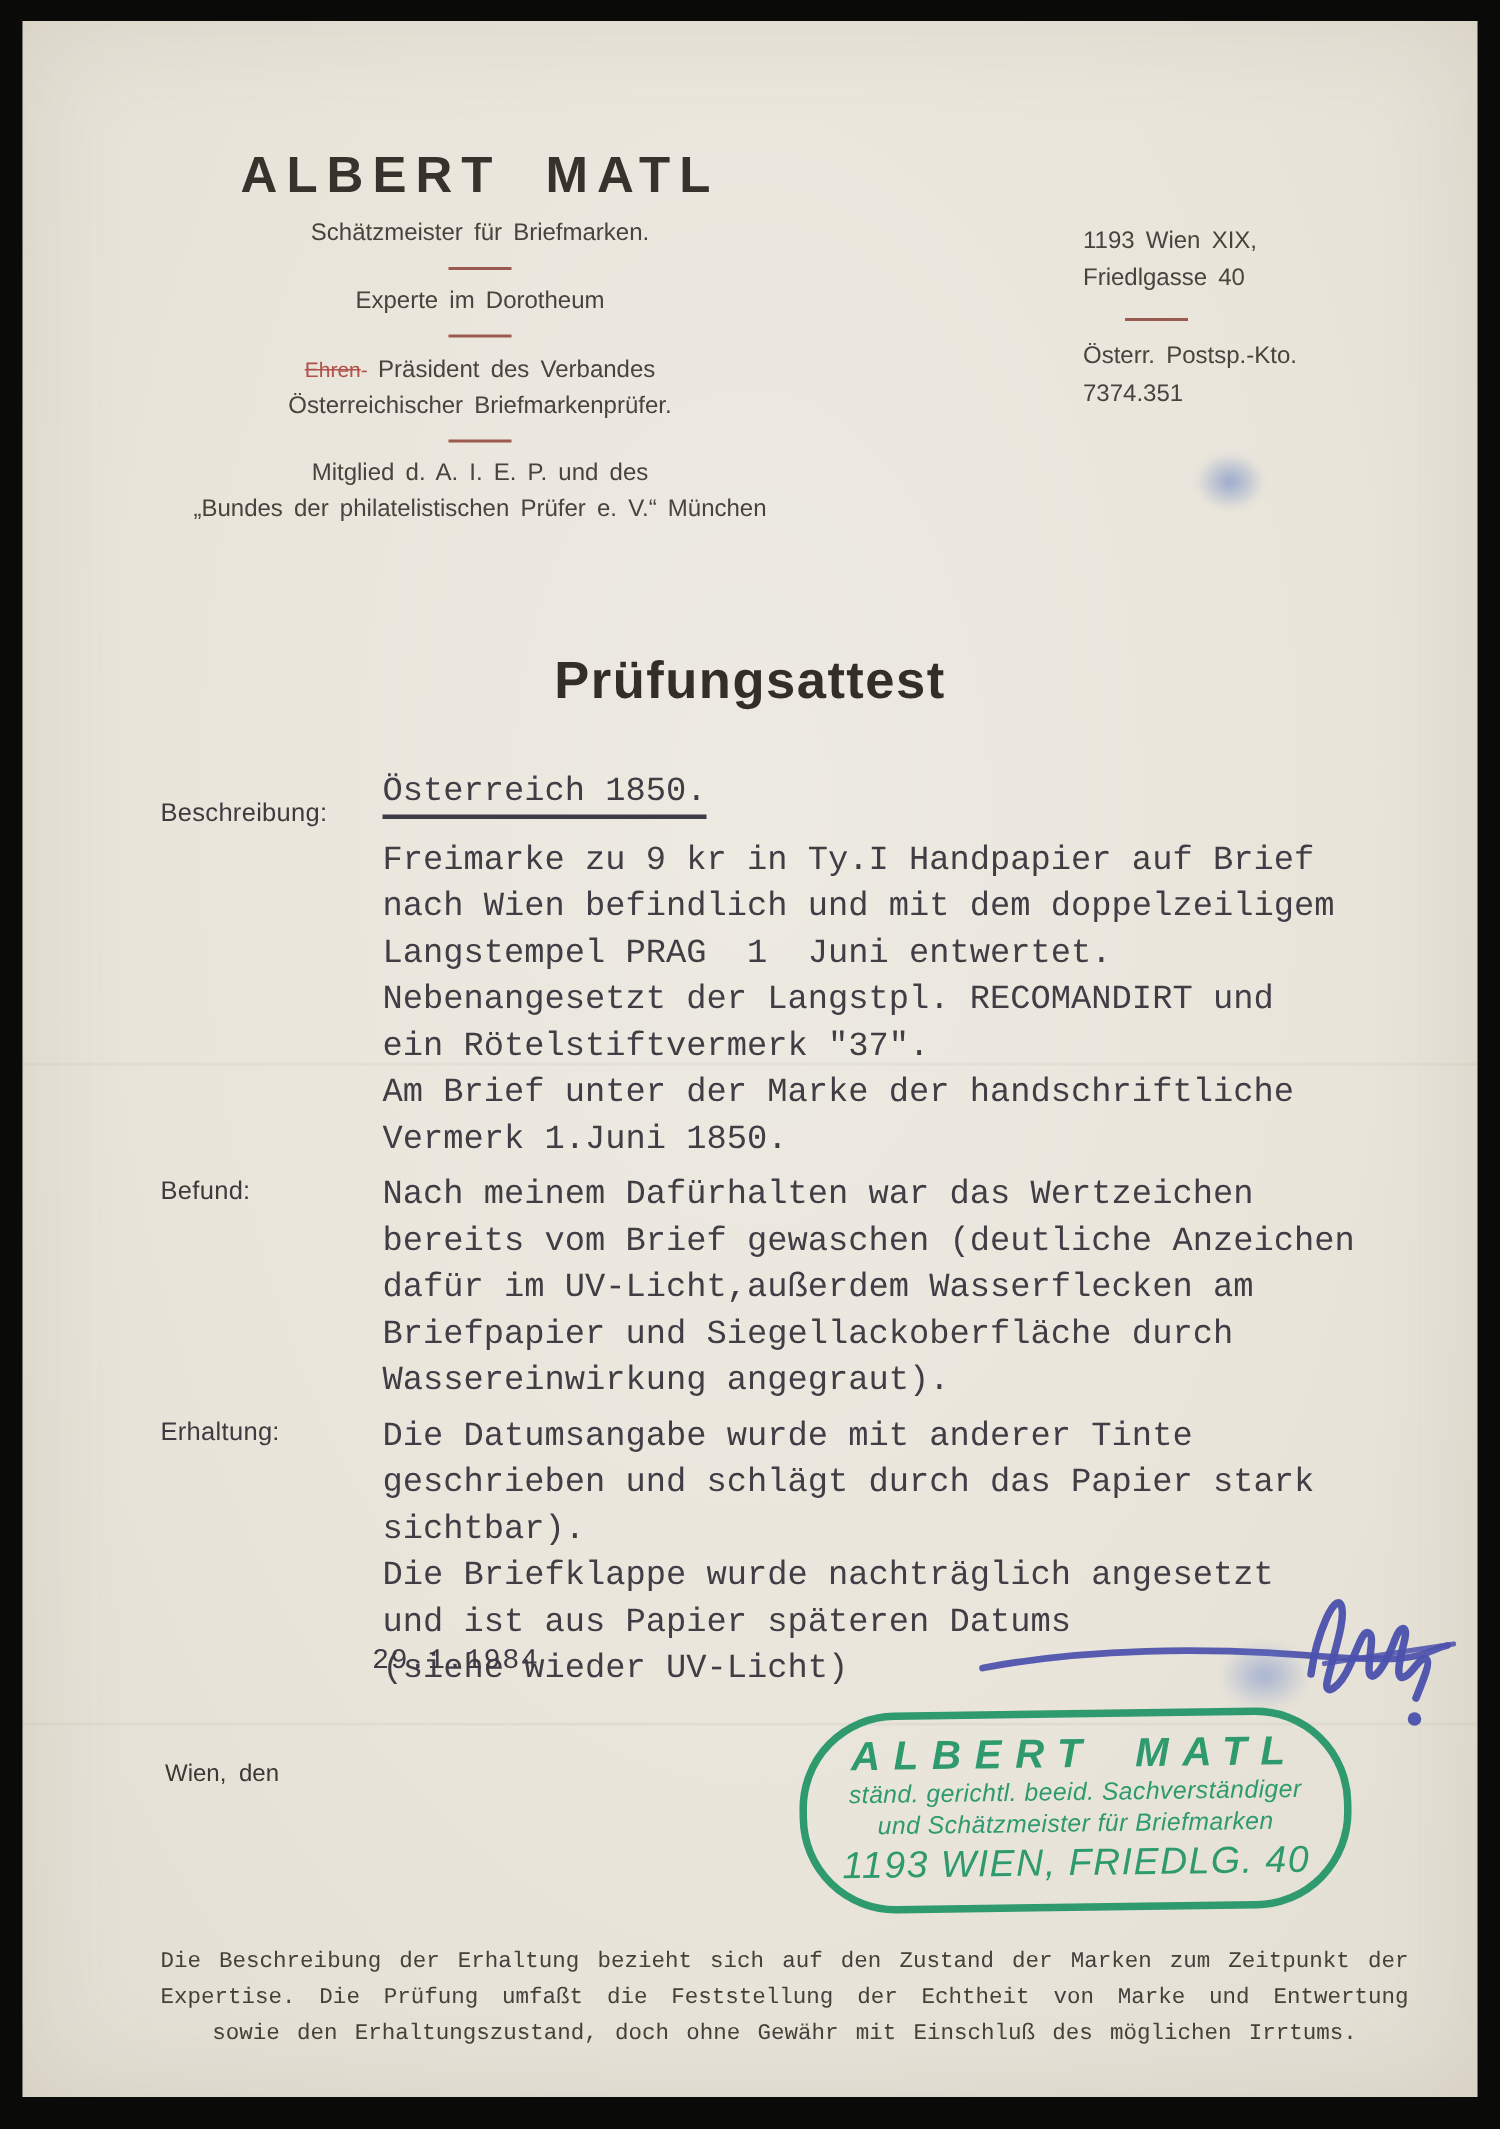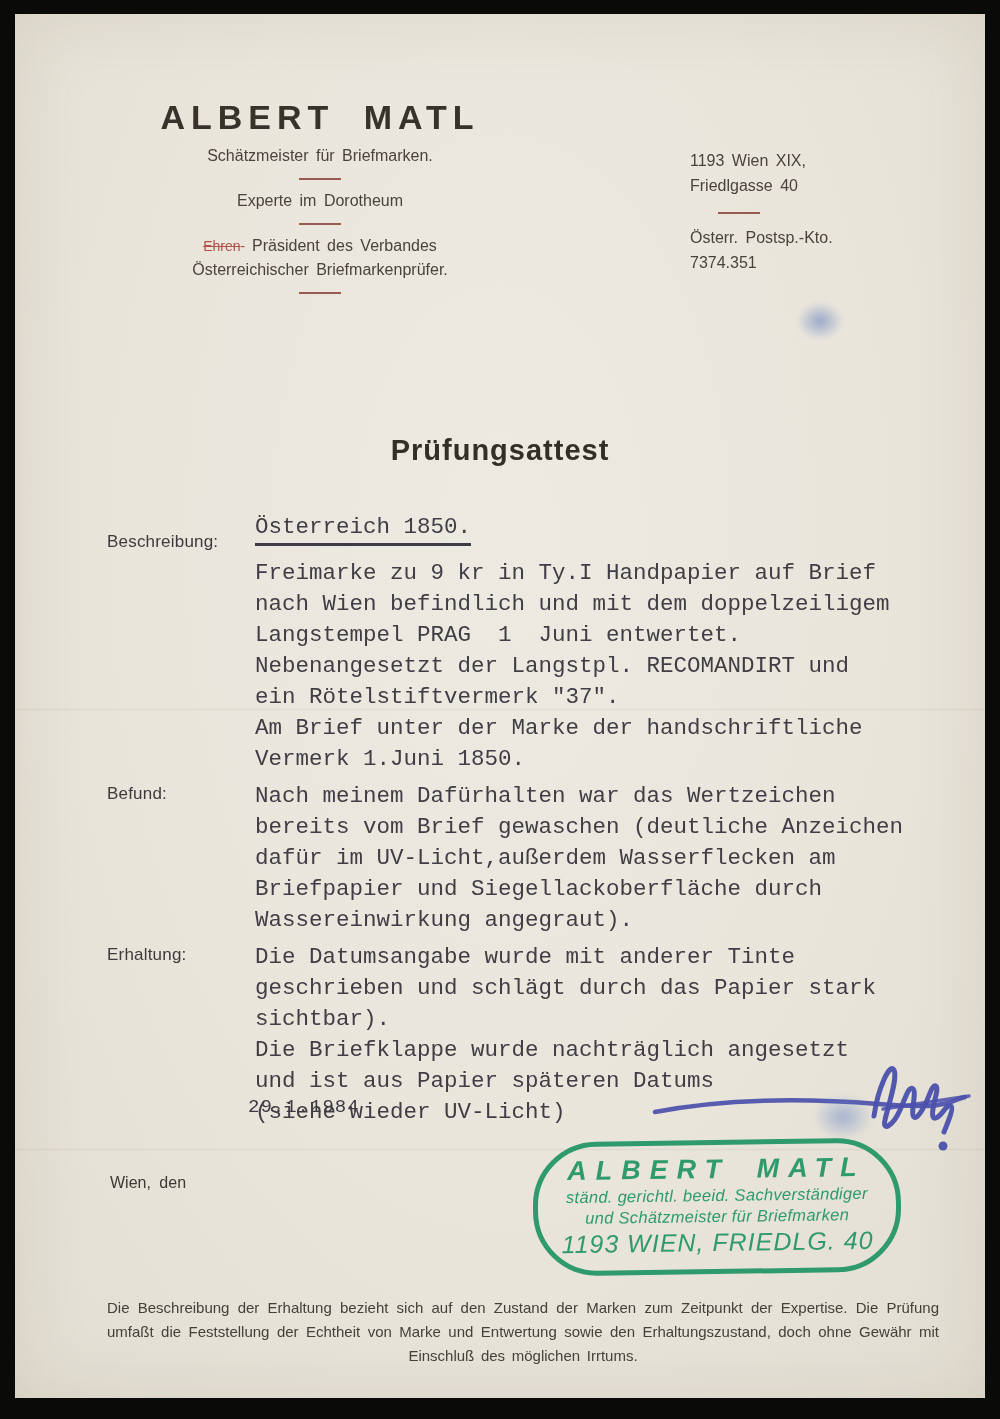--- a/index.html
+++ b/index.html
@@ -13,26 +13,26 @@
   
   .crease-h{position:absolute;left:0;width:100%;height:3px;
     background:linear-gradient(180deg, rgba(110,98,78,0), rgba(110,98,78,0.08), rgba(110,98,78,0));}
   
   .hdr-left{position:absolute;left:85px;top:84px;width:440px;text-align:center;color:#4a433d;}
   .hdr-name{font-size:34px;font-weight:bold;letter-spacing:6px;color:#38322c;word-spacing:14px;}
   .hdr-sub{font-size:16px;line-height:24px;margin-top:7px;word-spacing:3px;color:#4a433d;}
   .dash-div{display:block;width:42px;border-bottom:2px solid #9a5a50;margin:10px auto 9px auto;}
   .struck{color:#b0524a;text-decoration:line-through;font-size:14px;}
   .reddash{color:#b0524a;font-size:14px;}
-  .hdr-right{position:absolute;left:675px;top:134px;font-size:16px;line-height:25px;color:#4a433d;word-spacing:3px;}
+  .hdr-right{position:absolute;left:707px;top:134px;font-size:16px;line-height:25px;color:#4a433d;word-spacing:3px;}
   .dash-div-left{display:block;width:42px;border-bottom:2px solid #9a5a50;margin:14px 0 11px 28px;}
   .hdr-right .blk{margin:0;}
   
   .doc-title{position:absolute;left:0;top:420px;width:100%;text-align:center;
-    font-size:29px;font-weight:bold;letter-spacing:1px;color:#332e28;}
+    font-size:35px;font-weight:bold;letter-spacing:1px;color:#332e28;}
   
   .content{position:absolute;left:240px;top:500px;width:690px;
     font-family:"Liberation Mono", monospace;font-size:22.5px;color:#403d45;}
   .doc-heading{display:inline-block;border-bottom:3px solid #3e3b49;padding-bottom:3px;margin-bottom:12px;white-space:pre;}
   .section{position:relative;margin-bottom:6px;}
   .sec-label{position:absolute;left:-148px;top:3px;width:145px;
     font-family:Liberation Sans, sans-serif;font-size:17px;color:#3f3a3e;letter-spacing:0.2px;}
   .section.first .sec-label{top:-26px;}
   .tline{white-space:pre;height:31px;line-height:31px;}
   
@@ -45,21 +45,21 @@
     font-size:19px;color:#3d3a45;letter-spacing:1px;}
   
   .stamp{position:absolute;left:518px;top:1126px;width:368px;height:134px;
     border:5px solid #2e9a6d;border-radius:64px;box-sizing:border-box;
     color:#2e9a6d;text-align:center;transform:rotate(-0.8deg);padding-top:9px;font-style:italic;}
   .stamp-name{font-size:27px;font-weight:bold;letter-spacing:9px;word-spacing:10px;}
   .stamp-sub{font-size:16.5px;line-height:21px;letter-spacing:0.3px;}
   .stamp-addr{font-size:25px;letter-spacing:1px;margin-top:1px;}
   
   .disclaimer{position:absolute;left:92px;top:1282px;width:832px;
-    font-size:15px;line-height:24px;color:#45403a;text-align:justify;text-align-last:center;word-spacing:2.5px;}
+    font-size:15px;line-height:24px;color:#45403a;text-align:justify;text-align-last:center;word-spacing:2.5px;font-family:Liberation Mono, monospace;}
   
   .blot{position:absolute;left:782px;top:288px;width:46px;height:38px;border-radius:50%;
     background:radial-gradient(closest-side, rgba(88,118,188,0.55), rgba(88,118,188,0));filter:blur(2px);}
 </style>
 </head>
 <body>
 
 <div class="photo">
   <div class="paper">
 
@@ -72,20 +72,24 @@
         <div>Schätzmeister für Briefmarken.</div>
       </div>
       <span class="dash-div"></span>
       <div class="hdr-sub" style="margin-top:0;">Experte im Dorotheum</div>
       <span class="dash-div"></span>
       <div class="hdr-sub" style="margin-top:0;">
         <div><span class="struck">Ehren</span><span class="reddash">- </span><span>Präsident des Verbandes</span></div>
         <div>Österreichischer Briefmarkenprüfer.</div>
       </div>
       <span class="dash-div"></span>
+      <div class="hdr-sub" style="margin-top:0;">
+        <div>Mitglied d. A. I. E. P. und des</div>
+        <div>„Bundes der philatelistischen Prüfer e. V.“ München</div>
+      </div>
     </div>
 
     <div class="hdr-right">
       <div class="blk">1193 Wien XIX,</div>
       <div class="blk">Friedlgasse 40</div>
       <span class="dash-div-left"></span>
       <div class="blk">Österr. Postsp.-Kto.</div>
       <div class="blk">7374.351</div>
     </div>
 

